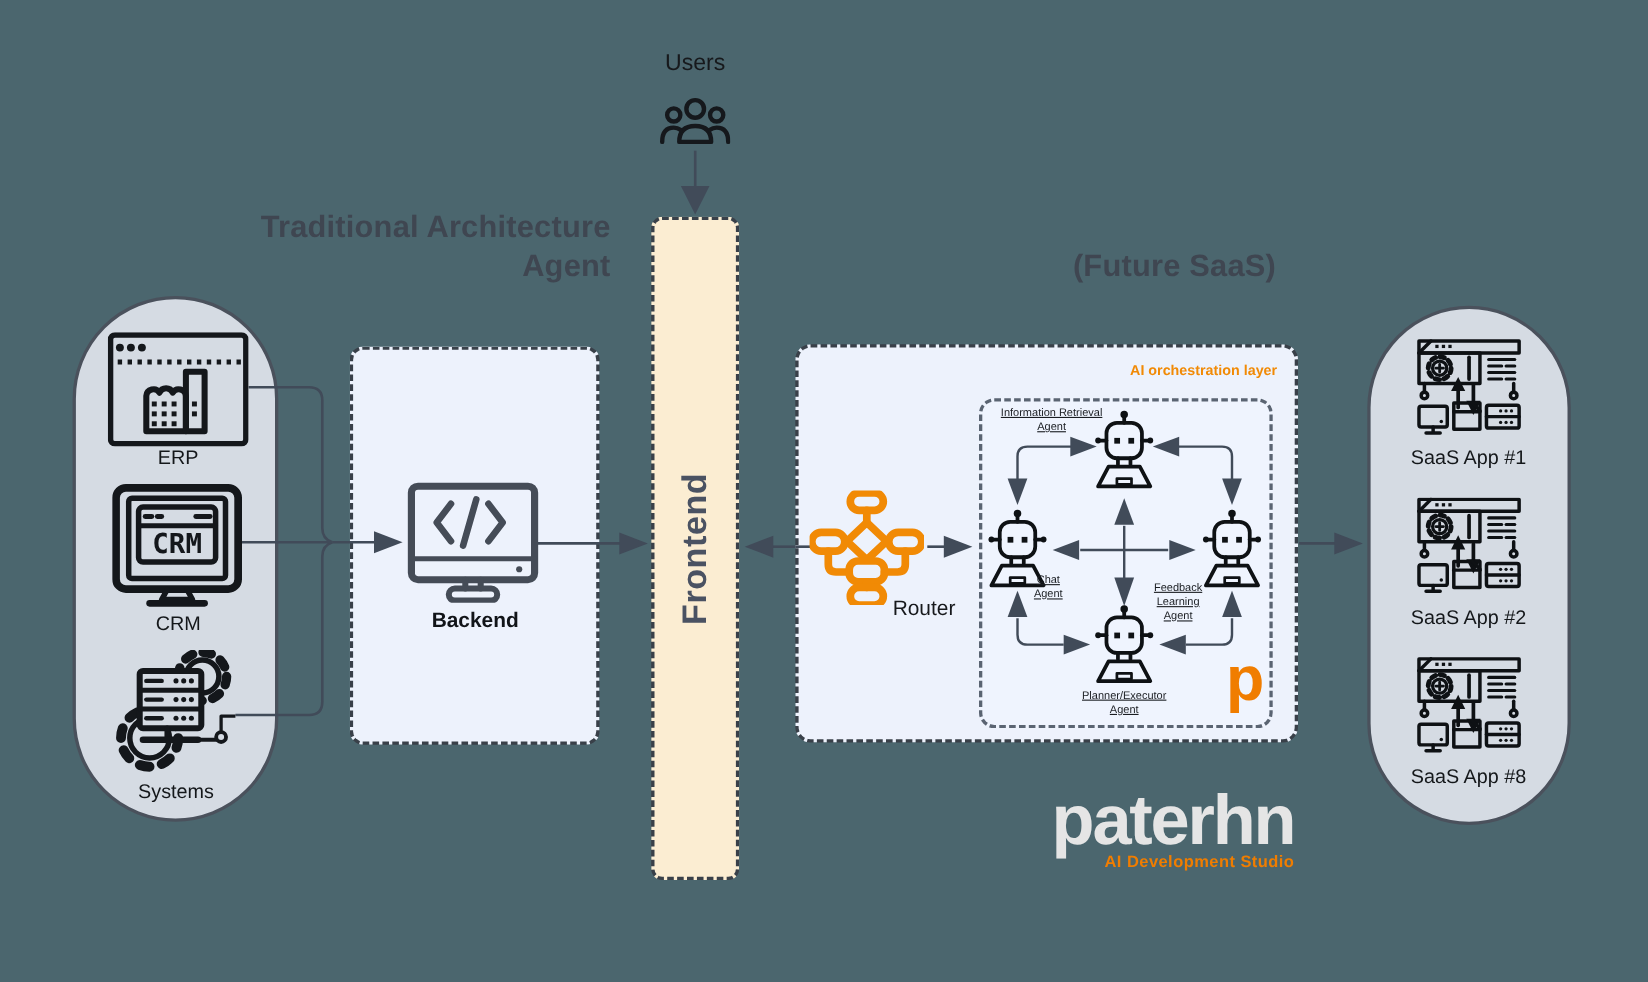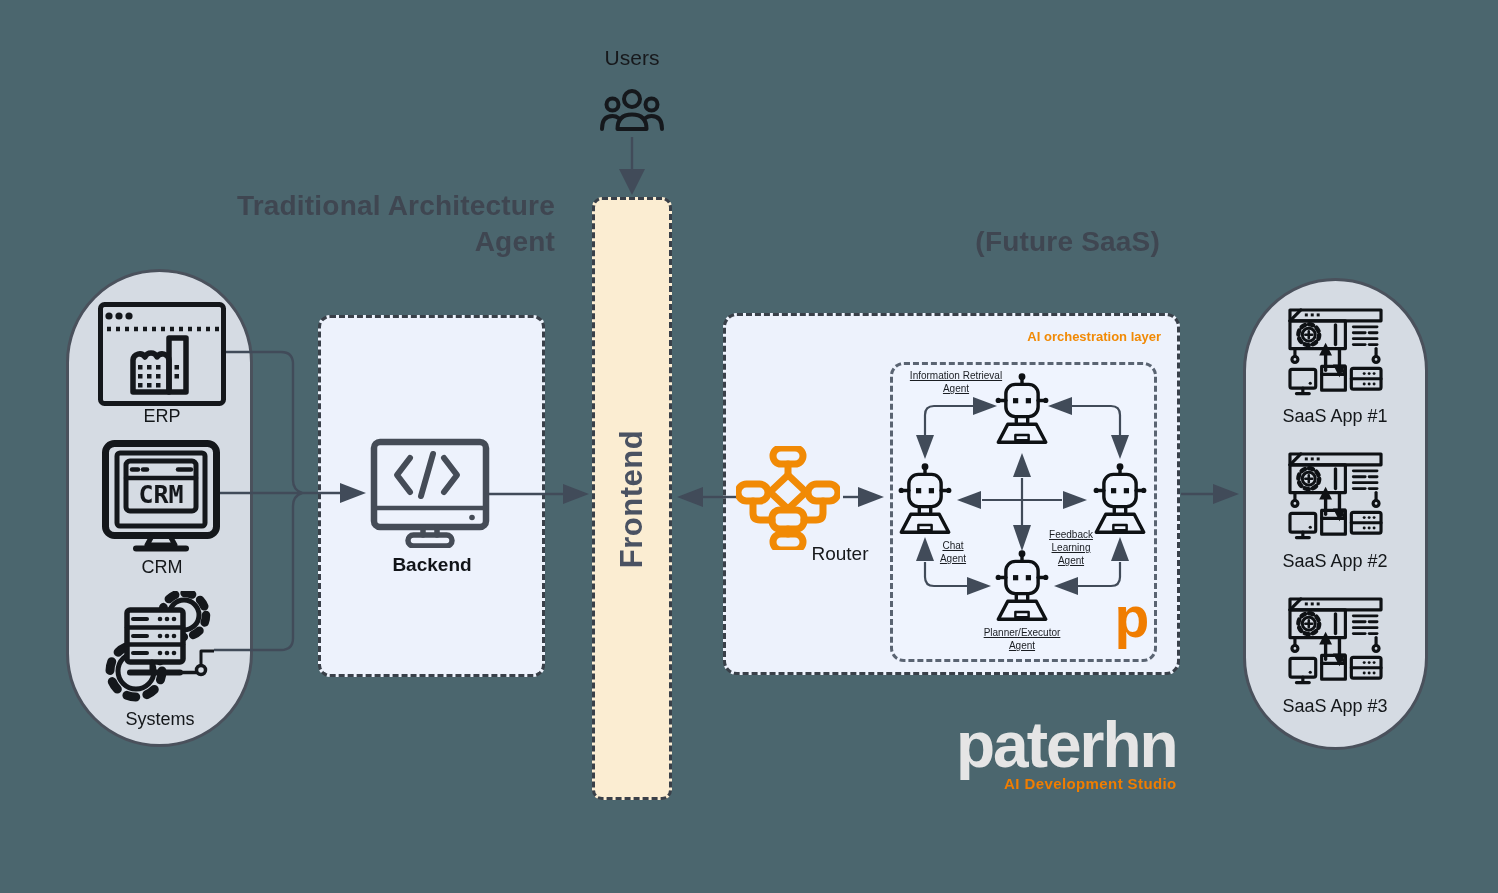--- a/index.html
+++ b/index.html
@@ -317,21 +317,21 @@
       <use href="#sym-robot"></use>
     </svg>
   <svg class="abs" style="left:991px;top:549px;" width="62" height="74" viewBox="0 0 64 78">
       <use href="#sym-robot"></use>
     </svg>
 
   <div class="agent-label" style="left:900px;top:369px;width:112px;">
     <span>Information Retrieval</span>
     <span>Agent</span>
   </div>
-  <div class="agent-label" style="left:918px;top:539px;width:70px;">
+  <div class="agent-label" style="left:918px;top:521px;width:70px;">
     <span>Chat</span>
     <span>Agent</span>
   </div>
   <div class="agent-label" style="left:1035px;top:528px;width:72px;">
     <span>Feedback</span>
     <span>Learning</span>
     <span>Agent</span>
   </div>
   <div class="agent-label" style="left:967px;top:626px;width:110px;">
     <span>Planner/Executor</span>
@@ -346,20 +346,20 @@
   <div class="pill-label" style="left:1270px;top:406px;width:130px;">SaaS App #1</div>
 
   <svg class="abs" style="left:1288px;top:452px;" width="95" height="95" viewBox="0 0 96 96">
       <use href="#sym-saas"></use>
     </svg>
   <div class="pill-label" style="left:1270px;top:551px;width:130px;">SaaS App #2</div>
 
   <svg class="abs" style="left:1288px;top:597px;" width="95" height="95" viewBox="0 0 96 96">
       <use href="#sym-saas"></use>
     </svg>
-  <div class="pill-label" style="left:1270px;top:696px;width:130px;">SaaS App #3</div>
+  <div class="pill-label" style="left:1270px;top:696px;width:130px;">SaaS App #8</div>
 
   <div class="brand" style="left:956px;top:712px;">
     <span class="wordmark">paterhn</span>
     <span class="tagline">AI Development Studio</span>
   </div>
 
 </div>
 
 </body></html>

